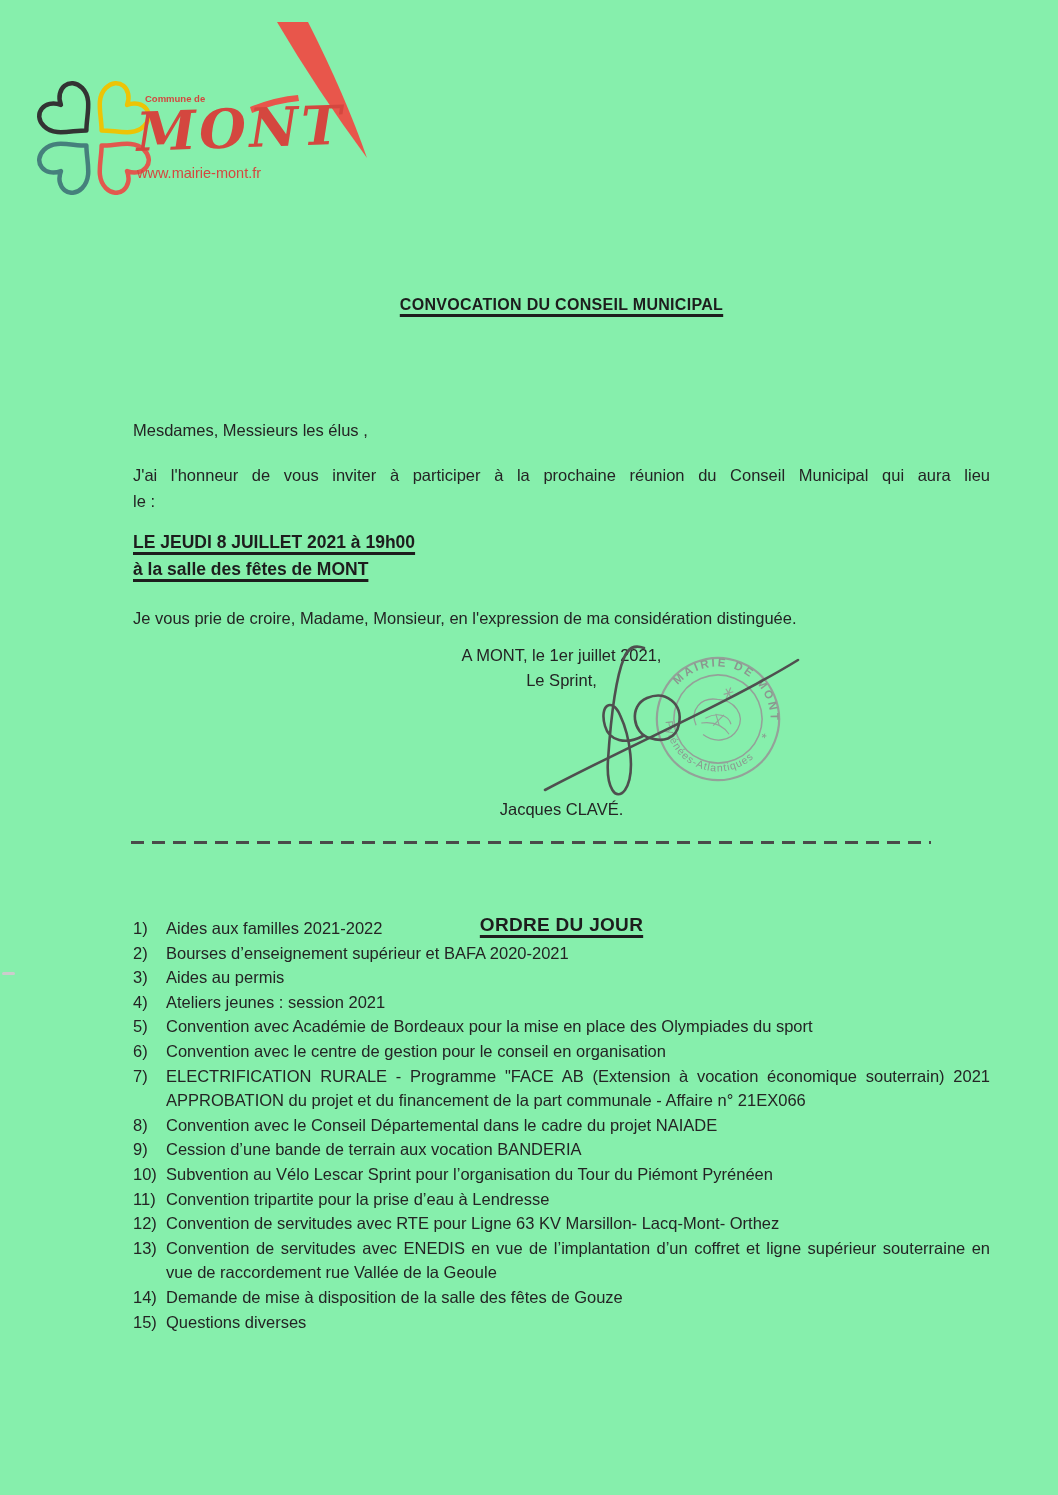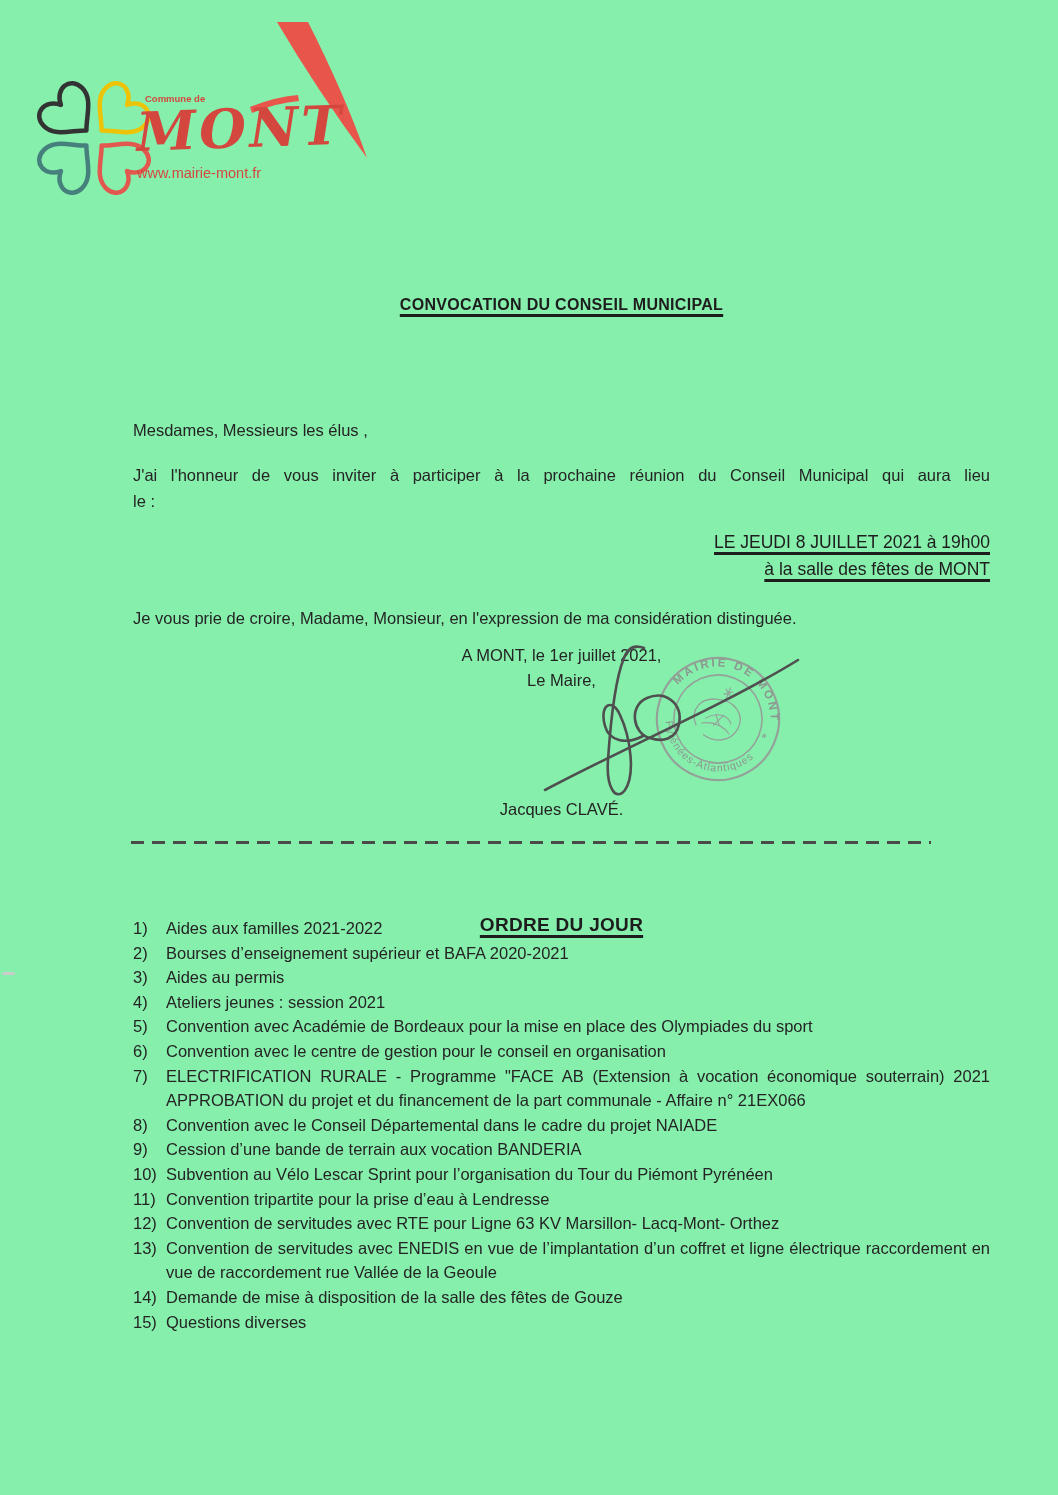--- a/index.html
+++ b/index.html
@@ -11,21 +11,21 @@
   .content-w{left:133px;width:857px;}
   .para{font-size:16.5px;line-height:26px;color:#242424;}
   .justify1{text-align:justify;text-align-last:justify;}
   .doc-title{
     top:296px;text-align:center;font-size:16px;font-weight:bold;color:#1d1d1d;letter-spacing:.3px;
   }
   .doc-title span, .meeting span, .agenda-h span{
     text-decoration:underline;text-decoration-thickness:2.5px;text-underline-offset:4px;
   }
   .meeting{
-    top:529px;text-align:right;font-size:17.5px;font-weight:normal;line-height:27px;color:#1d1d1d;
+    top:529px;text-align:left;font-size:17.5px;font-weight:bold;line-height:27px;color:#1d1d1d;
   }
   .centered-line{text-align:center;}
   .dashed-line{
     top:841px;left:131px;width:800px;height:3px;
     background:repeating-linear-gradient(90deg,#4a4a4a 0 13px,transparent 13px 21px);
   }
   .agenda-h{
     top:866px;text-align:center;font-size:19px;font-weight:bold;color:#1d1d1d;letter-spacing:.3px;margin-top:48px;
   }
   .agenda-list{top:916px;}
@@ -72,21 +72,21 @@
   <div class="abs content-w para" style="top:417px;">Mesdames, Messieurs les élus ,</div>
 
   <div class="abs content-w meeting">
     <div><span>LE JEUDI 8 JUILLET 2021 à 19h00</span></div>
     <div><span>à la salle des fêtes de MONT</span></div>
   </div>
 
   <div class="abs content-w para" style="top:597px;margin-top:8px;">Je vous prie de croire, Madame, Monsieur, en l'expression de ma considération distinguée.</div>
 
   <div class="abs content-w para centered-line" style="top:642px;">A MONT, le 1er juillet 2021,</div>
-  <div class="abs content-w para centered-line" style="top:667px;">Le Maire,</div>
+  <div class="abs content-w para centered-line" style="top:667px;">Le Sprint,</div>
 
   <svg class="abs" style="left:650px;top:651px;opacity:.88;" width="136" height="136" viewBox="-68 -68 136 136">
     <defs>
       <path id="arcTop" d="M -52.5,0 A 52.5,52.5 0 1 1 52.5,0"></path>
       <path id="arcBot" d="M -52.5,0 A 52.5,52.5 0 0 0 52.5,0"></path>
     </defs>
     <g transform="rotate(22)" fill="none" stroke="#979797">
       <circle r="61" stroke-width="2.2"></circle>
       <circle r="44" stroke-width="1.6"></circle>
 
@@ -177,21 +177,21 @@
       <span class="txt">Convention tripartite pour la prise d’eau à Lendresse</span>
     </div>
 
     <div class="agenda-item">
       <span class="num">12)</span>
       <span class="txt">Convention de servitudes avec RTE pour Ligne 63 KV Marsillon- Lacq-Mont- Orthez</span>
     </div>
 
     <div class="agenda-item">
       <span class="num">13)</span>
-      <span class="txt">Convention de servitudes avec ENEDIS en vue de l’implantation d’un coffret et ligne électrique raccordement en vue de raccordement rue Vallée de la Geoule</span>
+      <span class="txt">Convention de servitudes avec ENEDIS en vue de l’implantation d’un coffret et ligne supérieur souterraine en vue de raccordement rue Vallée de la Geoule</span>
     </div>
 
     <div class="agenda-item">
       <span class="num">14)</span>
       <span class="txt">Demande de mise à disposition de la salle des fêtes de Gouze</span>
     </div>
 
     <div class="agenda-item">
       <span class="num">15)</span>
       <span class="txt">Questions diverses</span>

